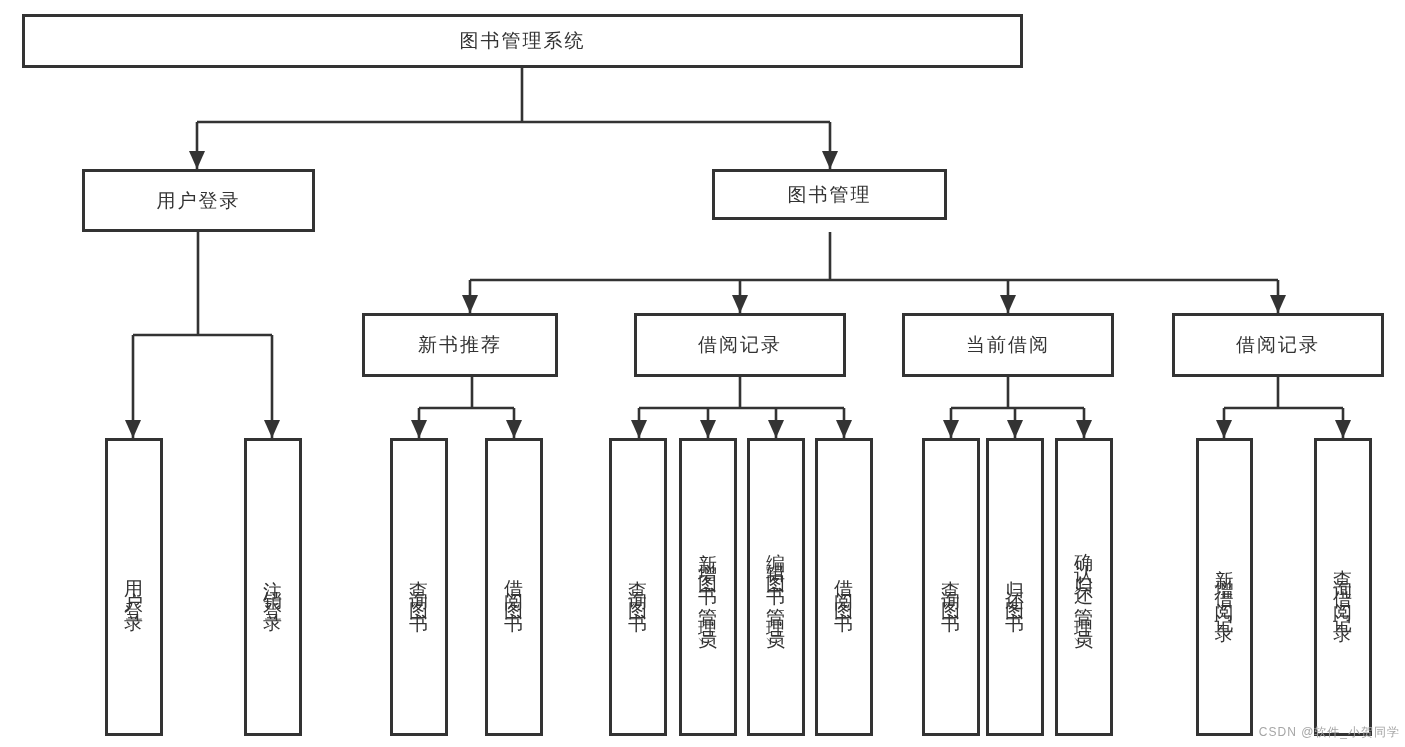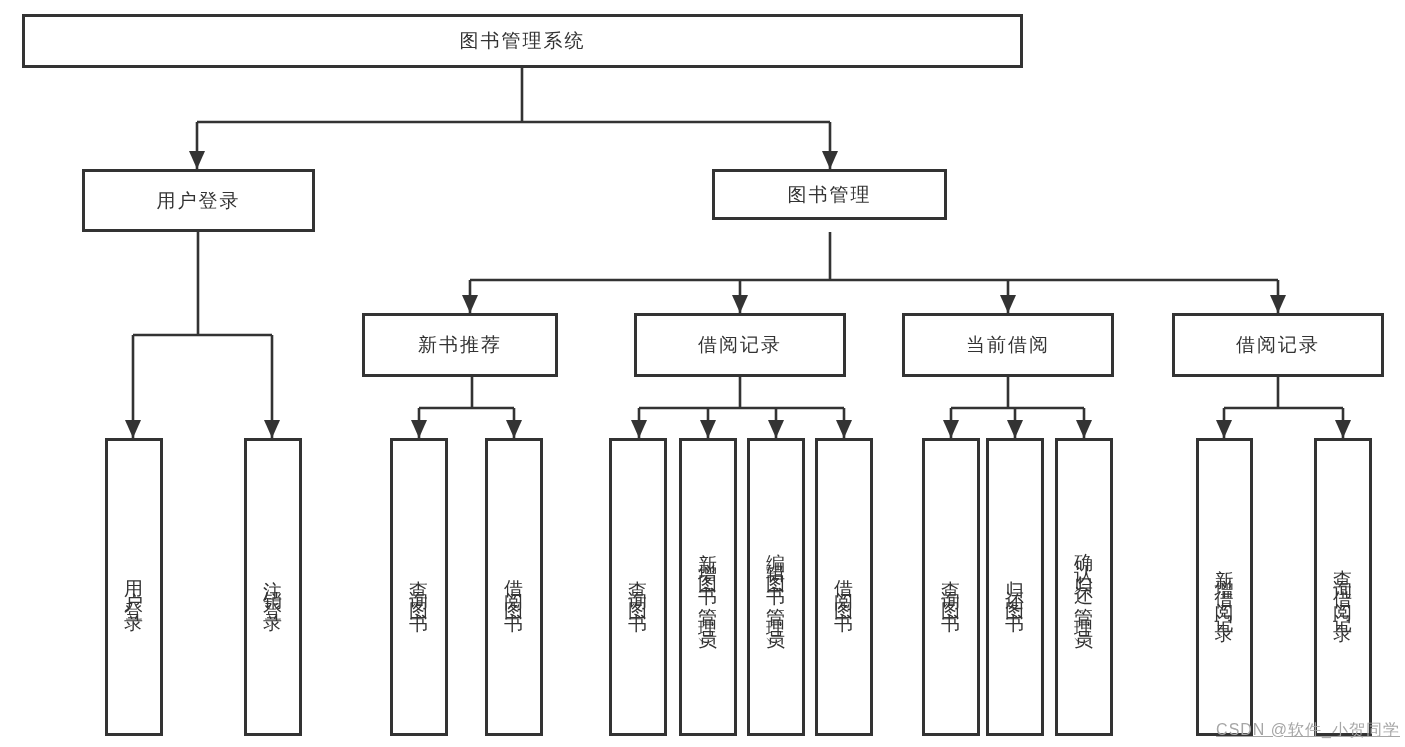--- a/index.html
+++ b/index.html
@@ -45,25 +45,24 @@
     writing-mode:vertical-rl;
     text-orientation:upright;
     font-size:19px;
     letter-spacing:11px;
     line-height:1;
   }
   .watermark{
     position:absolute;
     right:5px;
     bottom:6px;
-    font-size:16px;
+    font-size:12px;
     letter-spacing:1px;
     color:var(--watermark);
     white-space:nowrap;
-    text-decoration:underline;
   }
 </style>
 </head>
 <body>
 
 <div class="canvas">
 
   <svg class="connectors" viewBox="0 0 1405 747" xmlns="http://www.w3.org/2000/svg">
     <defs>
       <marker id="arw" markerUnits="userSpaceOnUse" markerWidth="18" markerHeight="16" viewBox="0 0 18 16" refX="18" refY="8" orient="auto">

